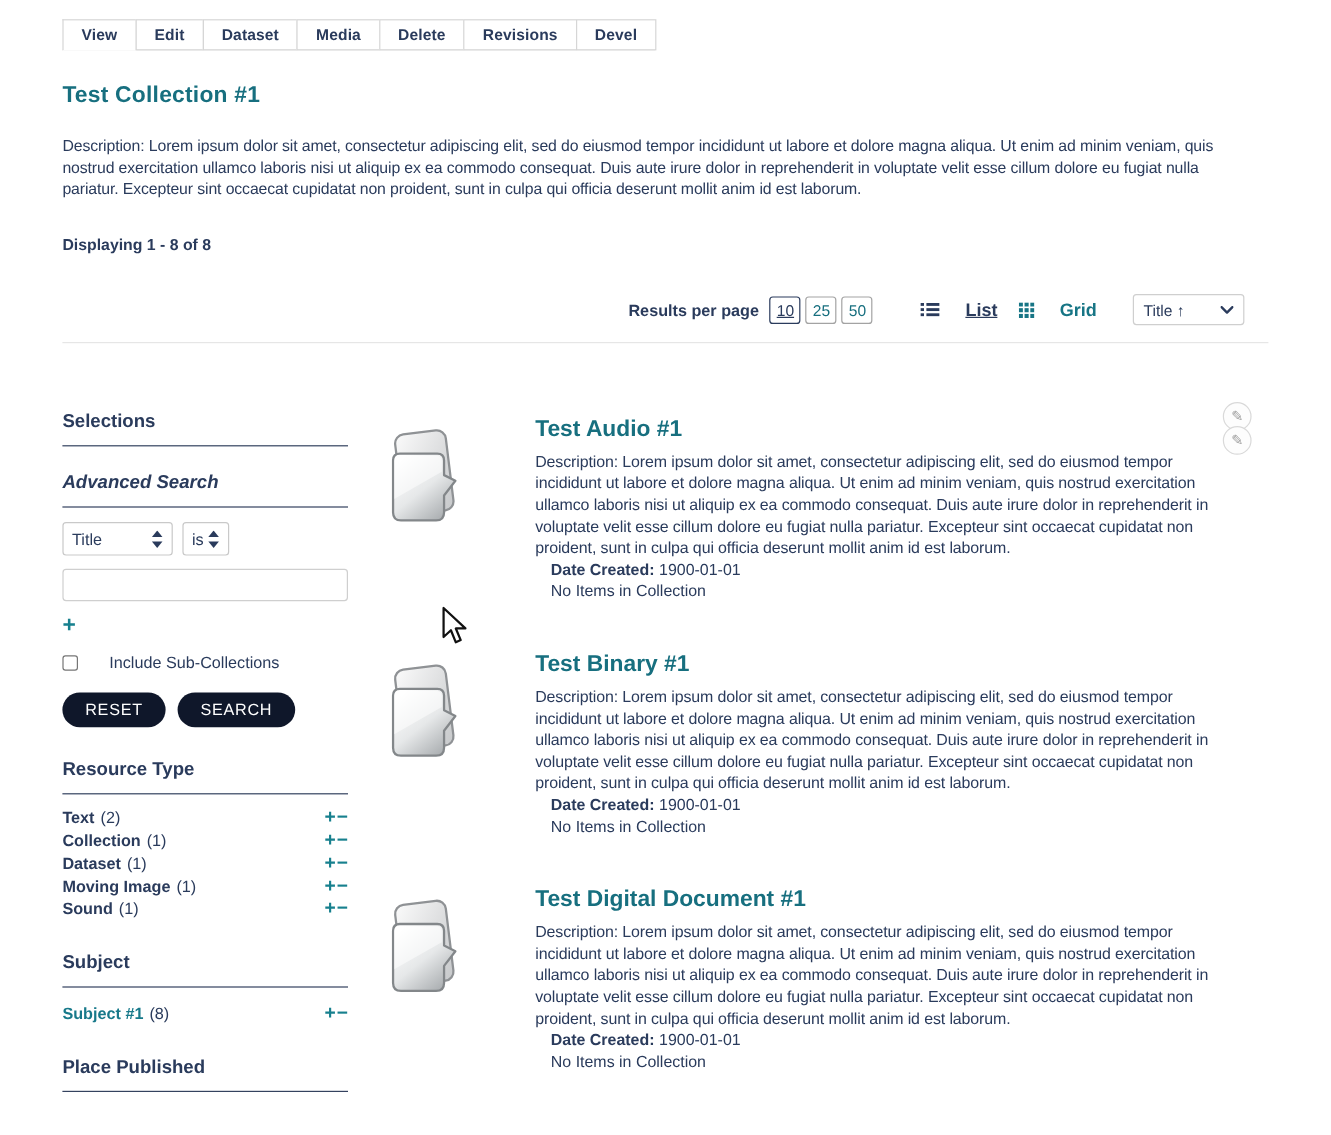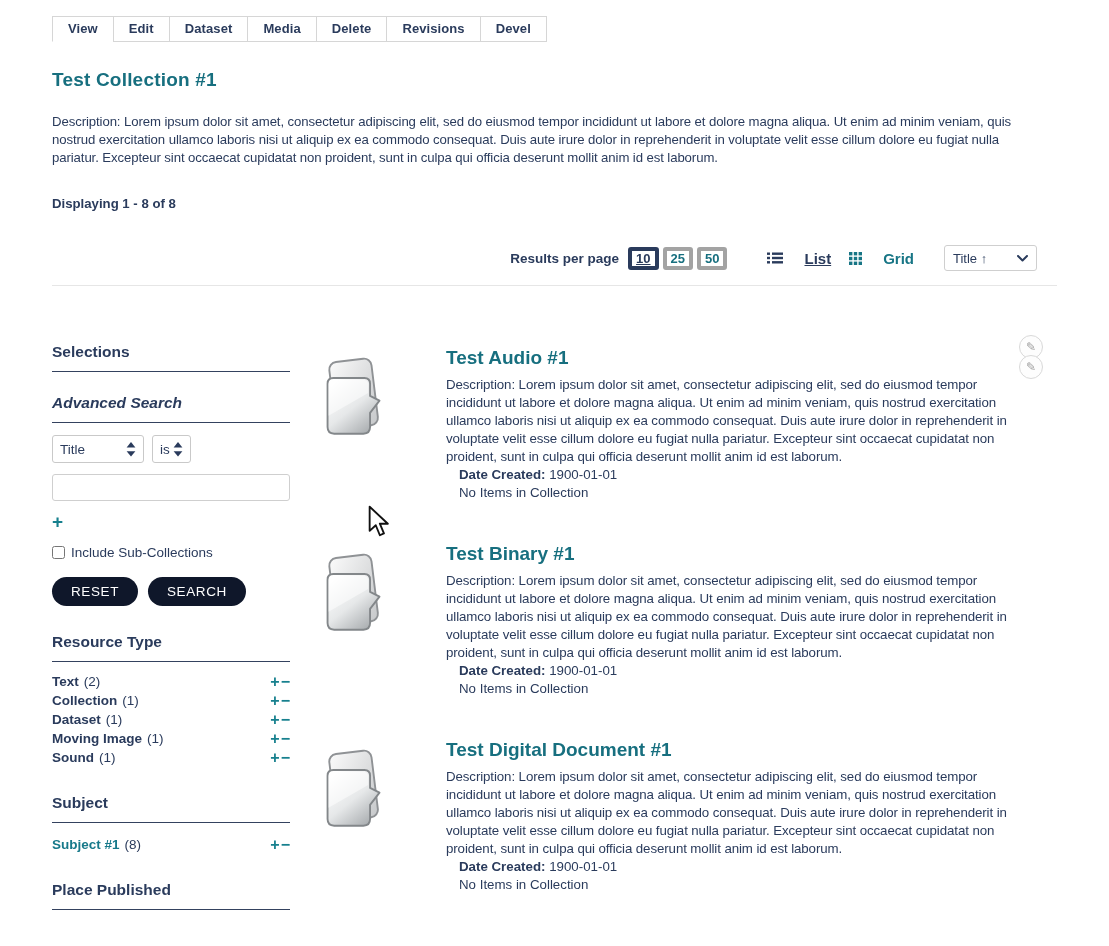--- a/index.html
+++ b/index.html
@@ -29,22 +29,22 @@
 
   
   .results-bar {
     display:flex; align-items:center; justify-content:flex-end;
     margin-top:34px; padding:0 20px 14px 0; border-bottom:1px solid #e6e6e6;
   }
   .rpp-label { font-size:13.5px; font-weight:bold; margin-right:9px; }
   .psize {
     display:inline-flex; align-items:center; justify-content:center;
     min-width:26px; height:23px; padding:0 4px; margin-right:4px;
-    border:4px solid #a3a3a3; border-radius:3px;
-    color:#176f7f; font-size:13px; font-weight:bold;
+    border:1px solid #a3a3a3; border-radius:3px;
+    color:#176f7f; font-size:13px; font-weight:normal;
   }
   .psize.active { border-color:#2a3b5c; color:#2a3b5c; }
   .psize.active span { text-decoration:underline; }
   .viewmode { display:inline-flex; align-items:center; gap:21px; font-size:15px; font-weight:bold; color:#177585; margin-left:18px;justify-content:space-between; }
   .viewmode.first { margin-left:36px; }
   .viewmode.active { color:#2a3b5c; }
   .viewmode.active .vm-label { text-decoration:underline; }
   .sort-select {
     display:flex; align-items:center; justify-content:space-between;
     width:93px; height:26px; padding:0 8px; margin-left:30px;
@@ -66,21 +66,21 @@
     height:28px; border:1px solid #c9c9c9; border-radius:3px; background:#fff;
     padding:0 7px; font-size:13.5px; color:#2a3b5c;
   }
   .sel-field { width:92px; }
   .sel-op { width:39px; }
   .adv-input {
     width:100%; height:27px; border:1px solid #cfcfcf; border-radius:3px;
     margin-bottom:13px; padding:0 6px; font-size:13px; font-family:inherit; color:#2a3b5c;
   }
   .add-row { display:inline-block; color:#17808e; font-size:19px; font-weight:bold; line-height:16px; margin-bottom:15px; }
-  .chk-row { display:flex; align-items:center; gap:6px; font-size:13.5px; margin-bottom:17px; }
+  .chk-row { display:flex; align-items:center; gap:26px; font-size:13.5px; margin-bottom:17px; }
   .chk-row input { width:13px; height:13px; margin:0; }
   .btn-row { display:flex; gap:10px; margin-bottom:27px; }
   .pill-btn {
     height:29px; padding:0 19px; border:none; border-radius:15px;
     background:#0f172a; color:#ffffff; font-size:13.5px; font-family:inherit;
     letter-spacing:.6px; cursor:pointer;
   }
   .facets { margin:10px 0 0; }
   .facet-row { display:flex; align-items:center; font-size:13.5px; line-height:19px; height:19px; }
   .facet-label { font-weight:bold; color:#2a3b5c; }

